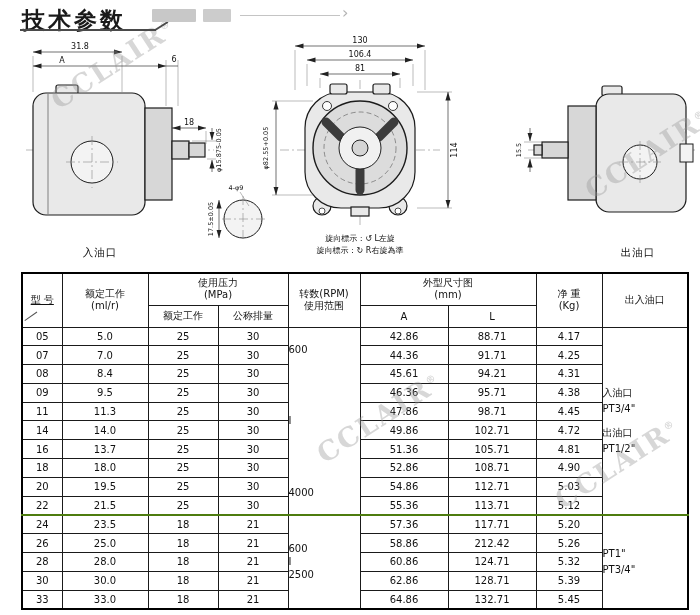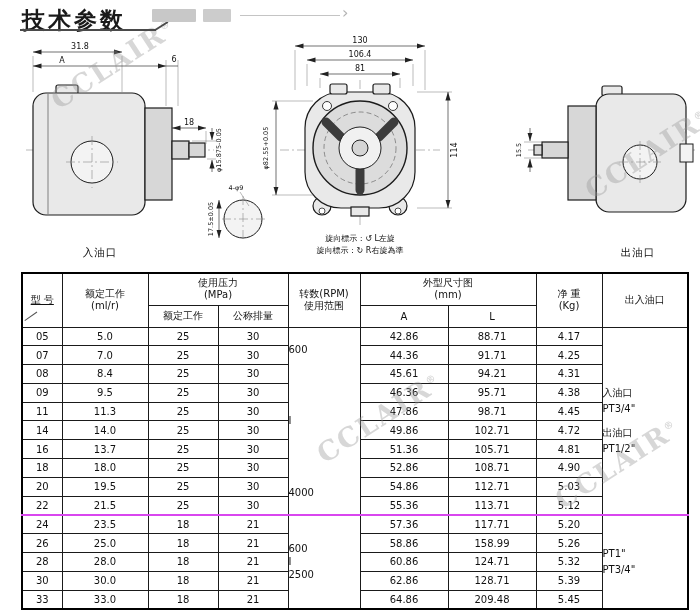--- a/index.html
+++ b/index.html
@@ -64,21 +64,21 @@
     background:#fff; border:2px solid #000;
   }
   .spec-table th, .spec-table td {
     border:1px solid #1a1a1a; text-align:center; vertical-align:middle;
     padding:0; font-size:10px; font-weight:normal; color:#111; overflow:hidden;
   }
   .spec-table thead tr:first-child th { height:32px; }
   .spec-table thead tr:last-child  th { height:22px;margin-top:12px; }
   .spec-table thead div { line-height:1.25; }
   .spec-table tbody td { height:18.8px; }
-  .group-start td { border-top:2px solid #d946ef; }
+  .group-start td { border-top:2px solid #4d7c0f; }
   .model-th { position:relative;text-decoration:underline; }
   .diag {
     position:absolute; left:2px; bottom:6px; width:15px; height:1px;
     background:#555; transform:rotate(-35deg); transform-origin:left bottom;
   }
   td.span-cell { position:relative; }
   td.span-cell .vwrap {
     position:absolute; inset:0; display:flex; flex-direction:column; align-items:flex-start;
   }
   .rpm-spread  .vwrap { justify-content:space-between; padding:16px 0; }
@@ -408,21 +408,21 @@
             <div>PT3/4"</div>
           </div>
         </td>
       </tr>
       <tr>
         <td>26</td>
         <td>25.0</td>
         <td>18</td>
         <td>21</td>
         <td>58.86</td>
-        <td>158.99</td>
+        <td>212.42</td>
         <td>5.26</td>
       </tr>
       <tr>
         <td>28</td>
         <td>28.0</td>
         <td>18</td>
         <td>21</td>
         <td>60.86</td>
         <td>124.71</td>
         <td>5.32</td>
@@ -435,17 +435,17 @@
         <td>62.86</td>
         <td>128.71</td>
         <td>5.39</td>
       </tr>
       <tr>
         <td>33</td>
         <td>33.0</td>
         <td>18</td>
         <td>21</td>
         <td>64.86</td>
-        <td>209.48</td>
+        <td>132.71</td>
         <td>5.45</td>
       </tr>
     </tbody>
 </table>
 
 </body></html>

